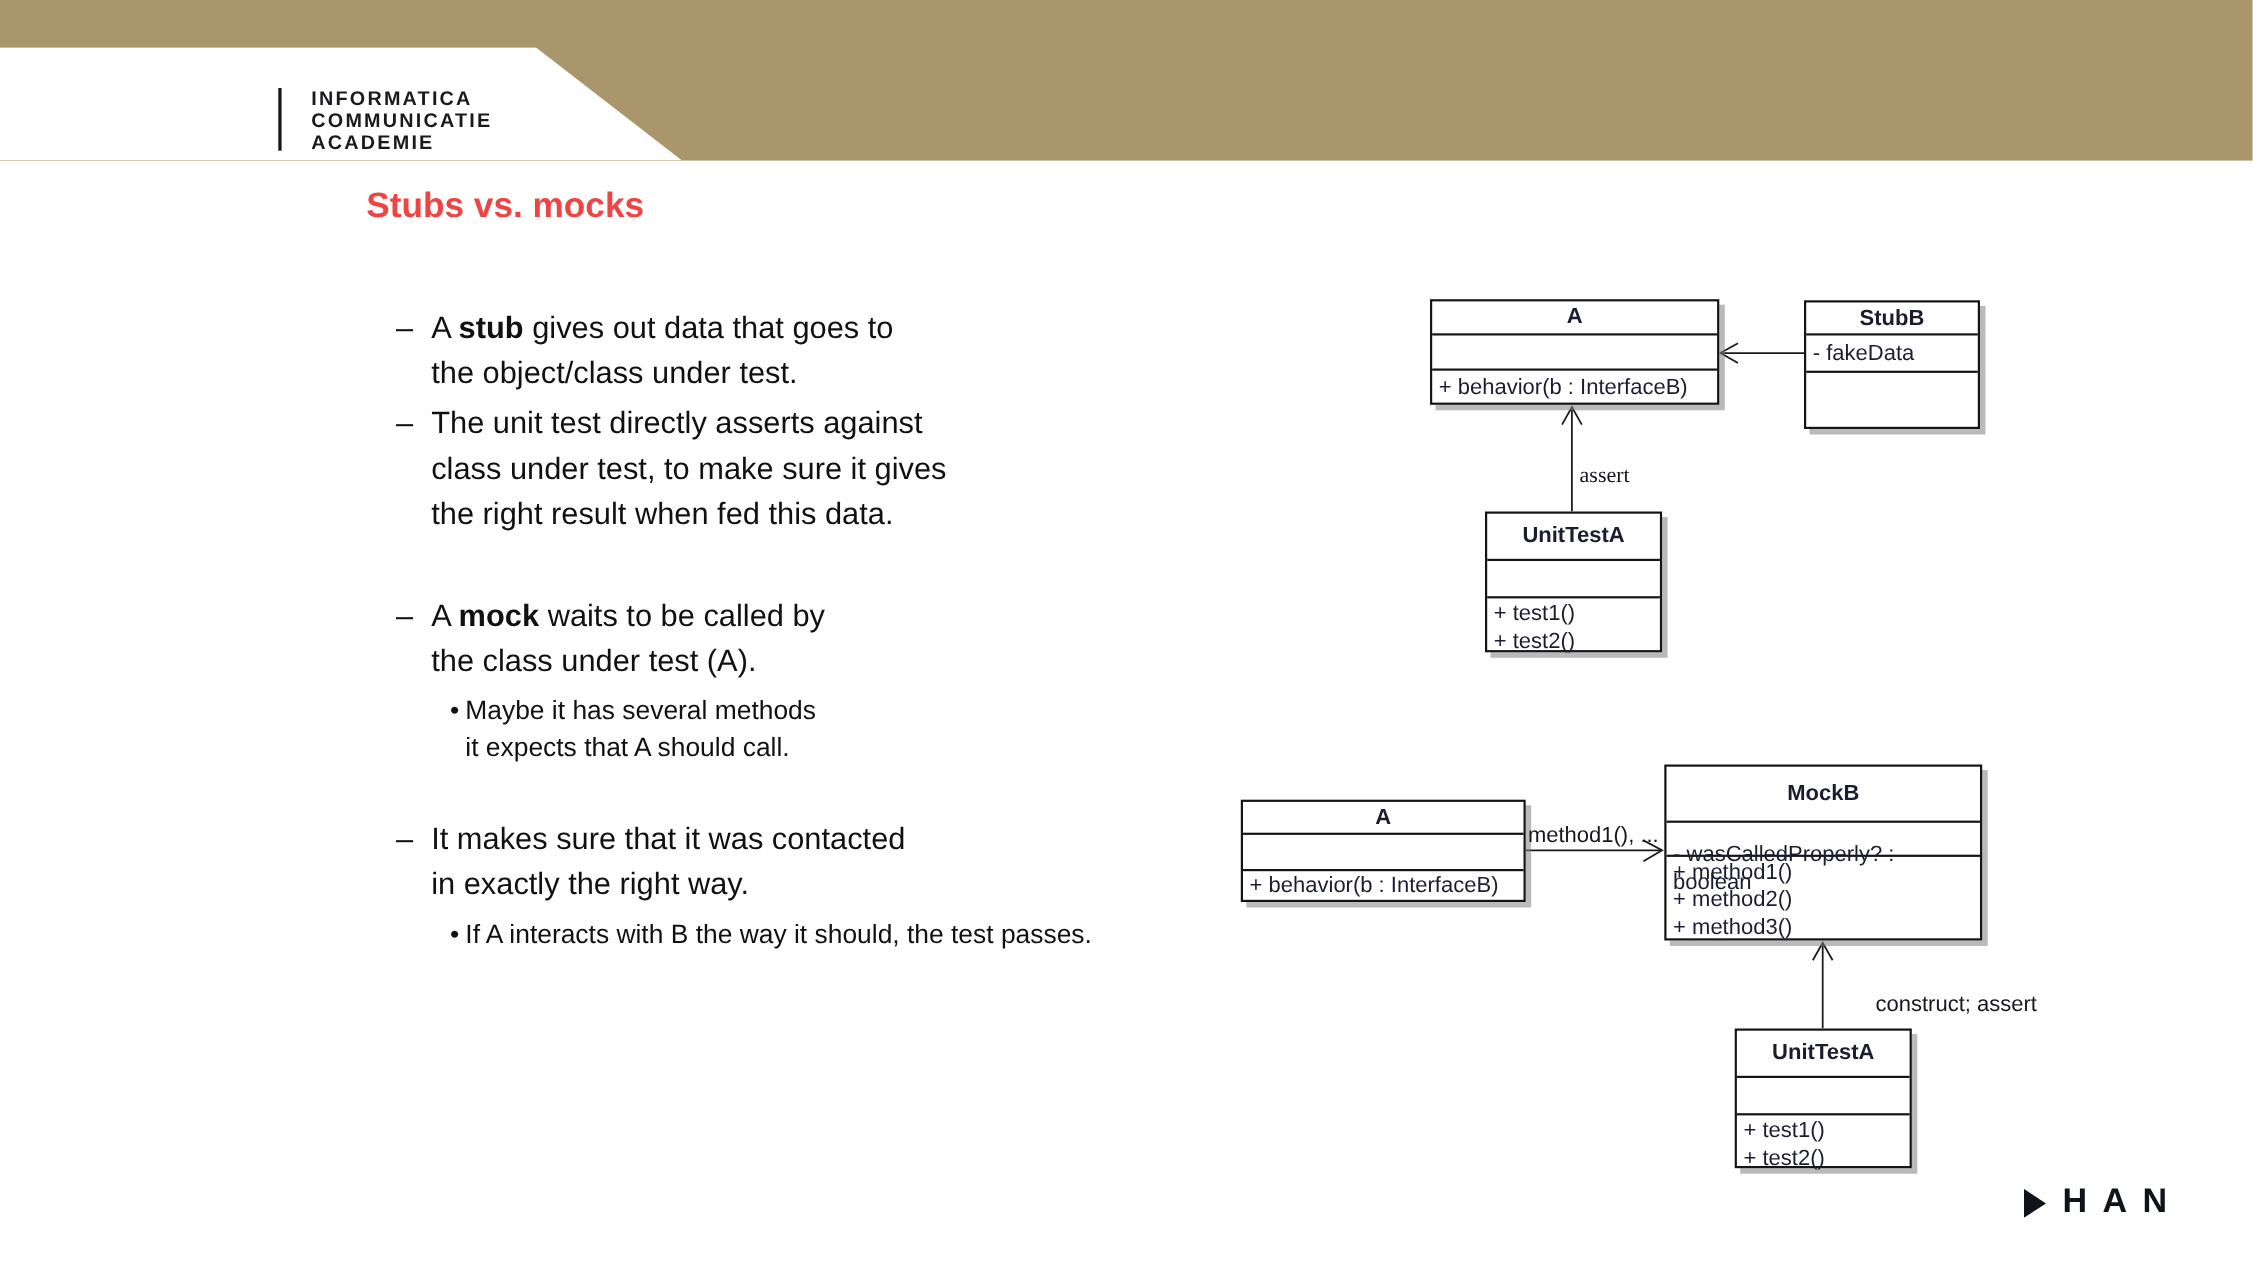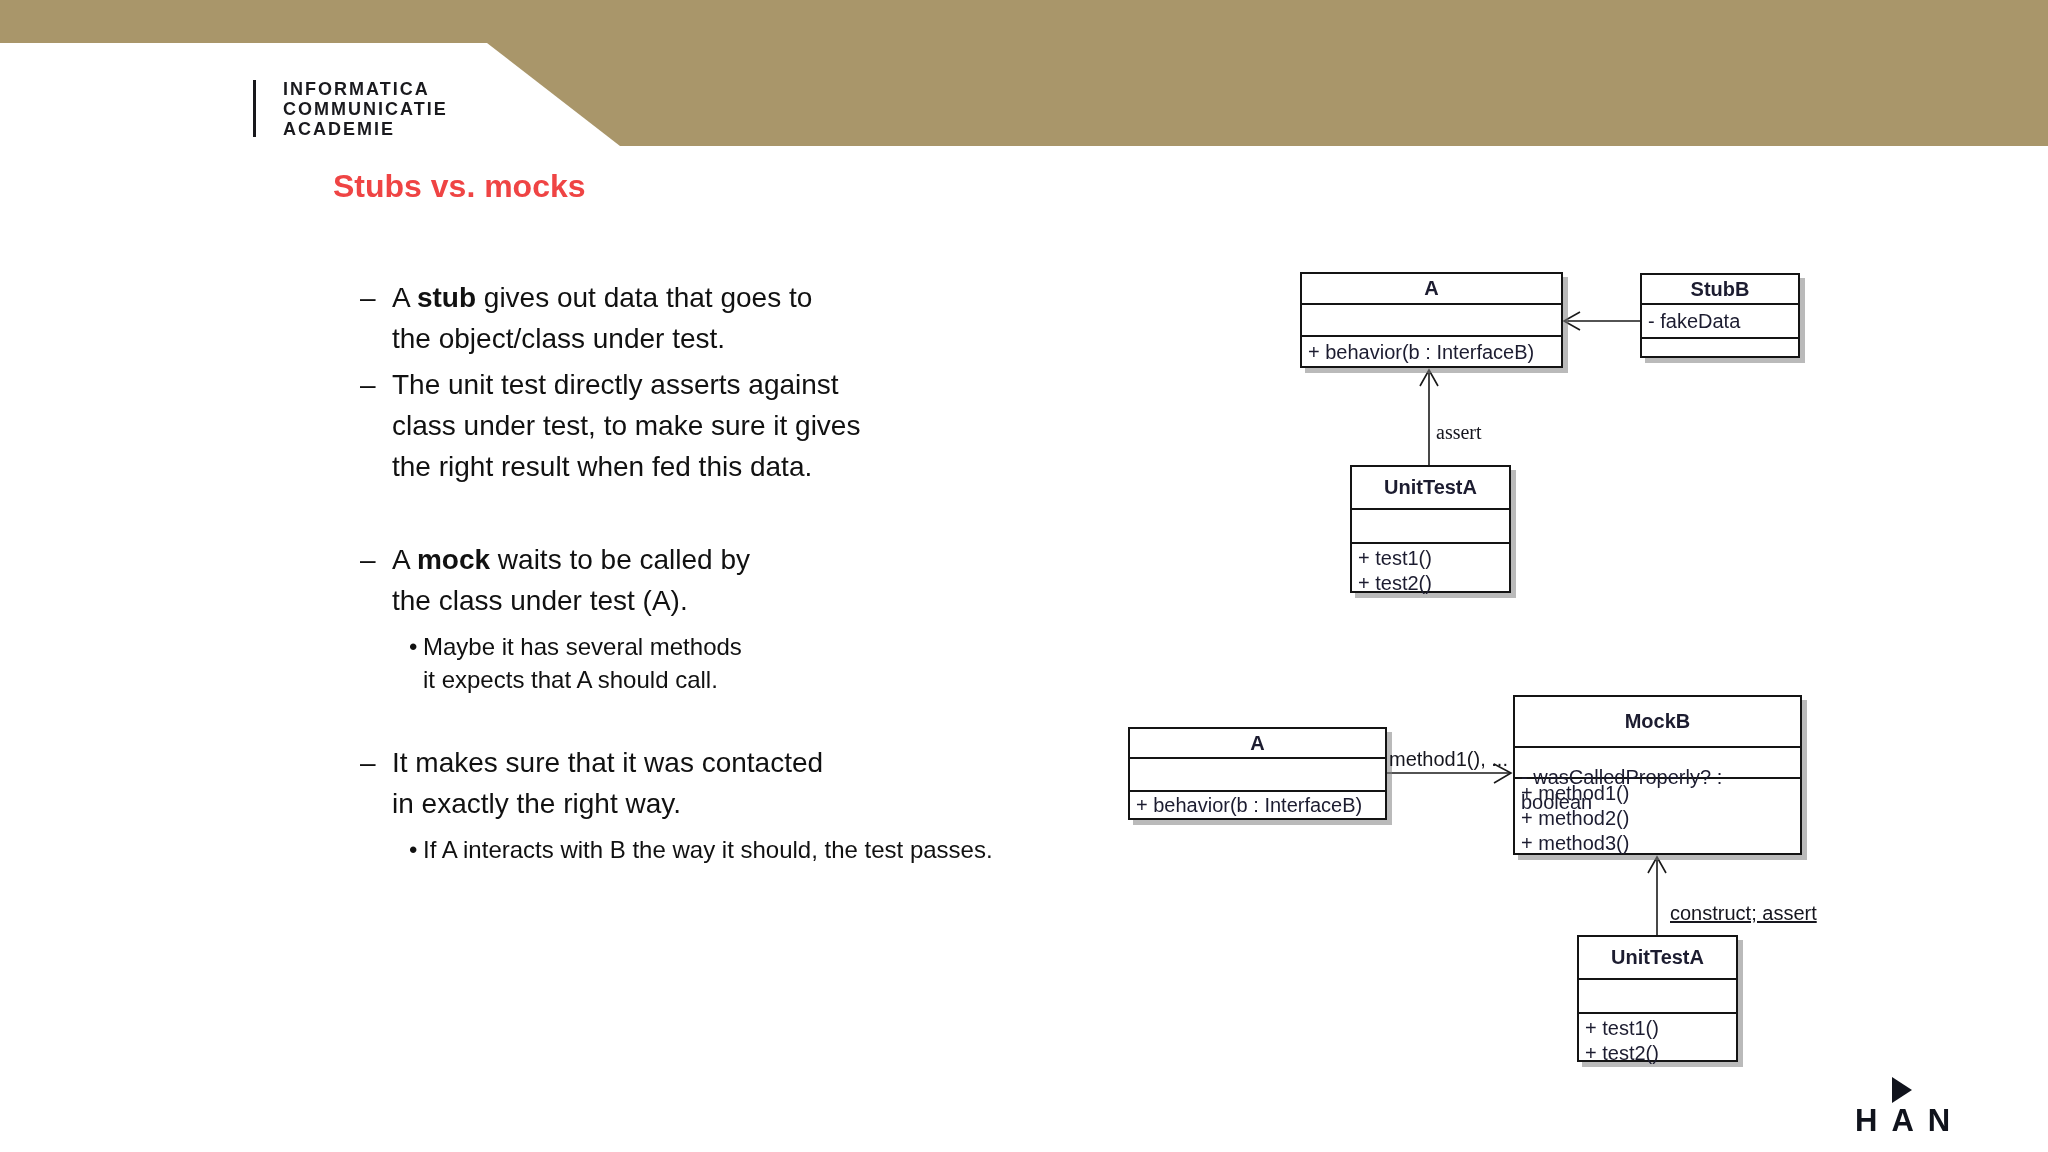--- a/index.html
+++ b/index.html
@@ -104,21 +104,21 @@
     padding: 2px 6px 0 6px;
     line-height: 25px;
     white-space: pre-line;
   }
 
   .box-a1      { left: 1300px; top: 272px;  width: 263px; height: 96px; }
   .box-a1 .uml-title   { height: 29px; }
   .box-a1 .uml-attrs   { height: 32px; }
   .box-a1 .uml-methods { height: 31px; padding-top: 3px; }
 
-  .box-stubb   { left: 1640px; top: 273px;  width: 160px; height: 85px; }
+  .box-stubb   { left: 1640px; top: 273px;  width: 160px; height: 117px; }
   .box-stubb .uml-title   { height: 28px; }
   .box-stubb .uml-attrs   { height: 34px; padding-top: 4px; }
   .box-stubb .uml-methods { height: 29px; }
 
   .box-ut1     { left: 1350px; top: 465px;  width: 161px; height: 128px; }
   .box-ut1 .uml-title   { height: 41px; }
   .box-ut1 .uml-attrs   { height: 34px; }
   .box-ut1 .uml-methods { height: 49px; }
 
   .box-a2      { left: 1128px; top: 727px;  width: 259px; height: 93px; }
@@ -138,37 +138,36 @@
 
   
   .conn-label {
     position: absolute;
     font-size: 20px;
     color: #16161e;
     white-space: nowrap;
   }
   .lbl-assert    { left: 1436px; top: 421px; font-family: Liberation Serif, serif; }
   .lbl-call      { left: 1389px; top: 748px; }
-  .lbl-construct { left: 1670px; top: 902px; text-decoration: underline; }
+  .lbl-construct { left: 1705px; top: 902px; }
 
   .connector-svg {
     position: absolute;
     left: 0; top: 0;
     width: 2048px; height: 1152px;
     pointer-events: none;
   }
 
   
   .han-logo {
     position: absolute;
     left: 1840px; top: 1074px;
     display: flex;
     align-items: center;
     color: #10131c;
-    flex-direction: column;
   }
   .han-triangle { margin-top: 3px; }
   .han-text {
     margin-left: 15px;
     font-size: 31px;
     font-weight: bold;
     letter-spacing: 14px;
   }
 </style>
 </head>

